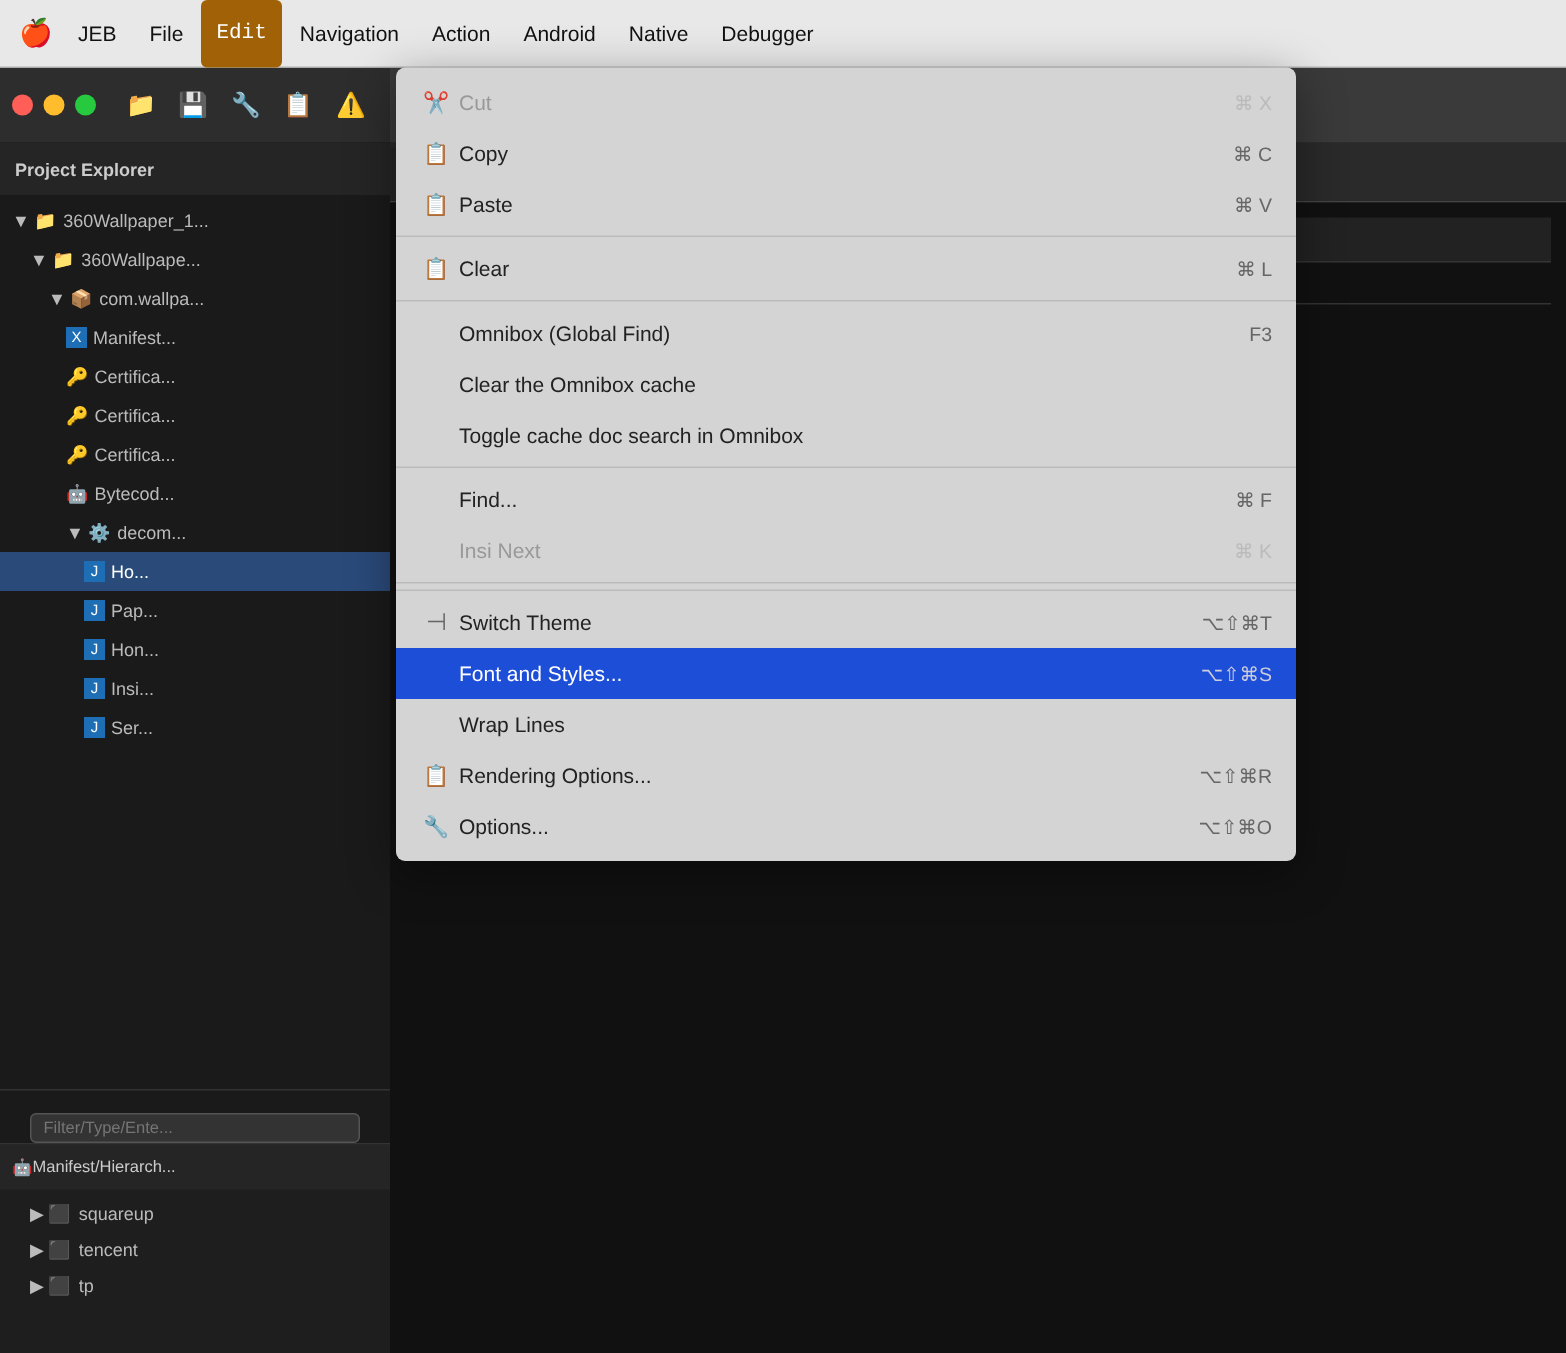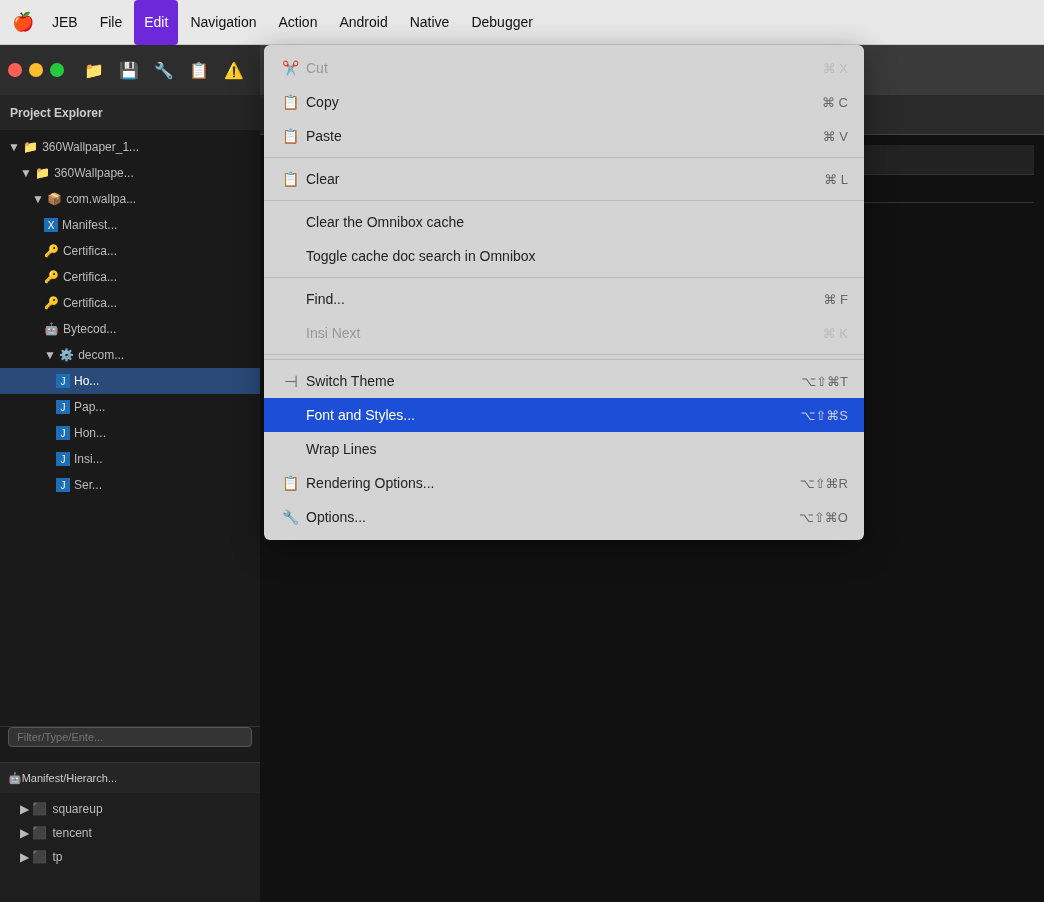--- a/index.html
+++ b/index.html
@@ -38,23 +38,24 @@
       display: flex;
       align-items: center;
       padding: 0 10px;
       font-size: 14px;
       font-weight: 500;
       color: #111;
       cursor: pointer;
       border-radius: 4px;
     }
     .menubar-item.active {
-      background: #6d28d9;
+      background: #a16207;
       color: white;
       border-radius: 4px;
+      font-family: Liberation Mono, monospace;
     }
 
     
     .main-area {
       position: absolute;
       top: 45px;
       left: 0;
       width: 1044px;
       height: 857px;
       display: flex;
@@ -149,22 +150,22 @@
       color: white;
     }
     .tree-item .indent { display: inline-block; }
     .tree-item .icon { margin-right: 4px; }
 
     .filter-box {
       height: 36px;
       background: #1a1a1a;
       border-top: 1px solid #333;
       display: flex;
-      align-items: flex-start;
-      padding: 0 8px;
+      align-items: flex-end;
+      padding: 0 20px;
     }
     .filter-input {
       width: 100%;
       background: #333;
       border: 1px solid #555;
       border-radius: 4px;
       color: #999;
       font-size: 11px;
       padding: 3px 8px;
       outline: none;
@@ -549,20 +550,25 @@
 
     <div class="menu-separator"></div>
 
     <div class="menu-item">
       <span class="item-icon">📋</span>
       <span>Clear</span>
       <span class="shortcut">⌘ L</span>
     </div>
     <div class="menu-separator"></div>
 
+    <div class="menu-item">
+      <span class="item-icon"></span>
+      <span>Omnibox (Global Find)</span>
+      <span class="shortcut">F3</span>
+    </div>
 
     <div class="menu-item">
       <span class="item-icon"></span>
       <span>Clear the Omnibox cache</span>
       <span class="shortcut"></span>
     </div>
 
     <div class="menu-item">
       <span class="item-icon"></span>
       <span>Toggle cache doc search in Omnibox</span>

